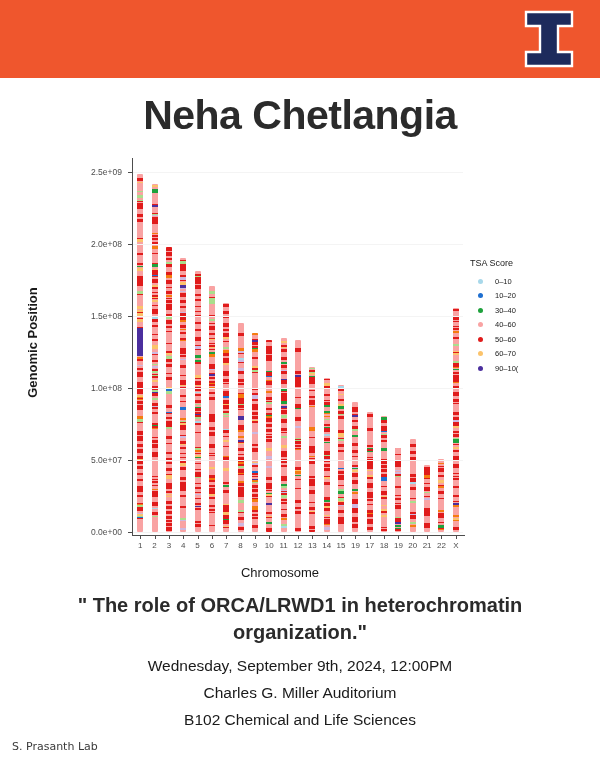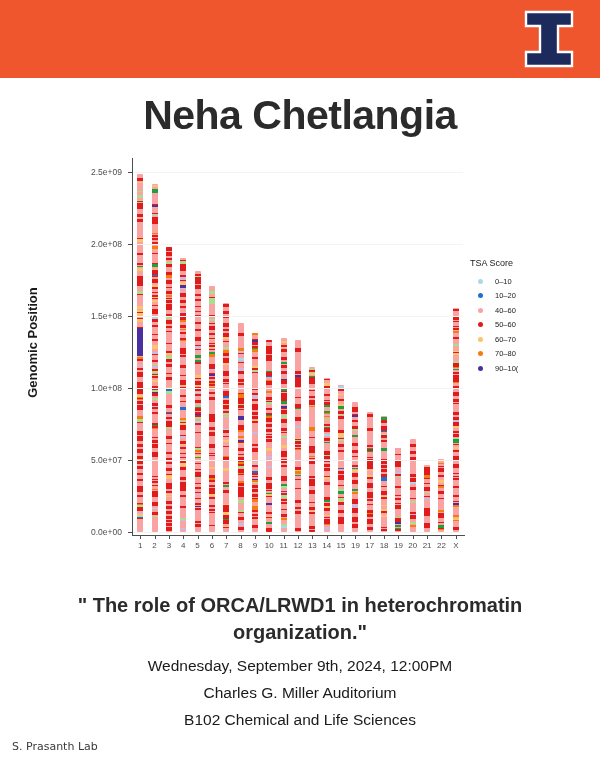--- a/index.html
+++ b/index.html
@@ -97,20 +97,21 @@
   <svg class="logo-i" viewBox="0 0 58 62">
     <rect x="0" y="0" width="58" height="62" fill="#ef562d"></rect>
     <path d="M6 4 H52 V18 H38 V44 H52 V58 H6 V44 H20 V18 H6 Z" fill="#1d2b5c" stroke="#ffffff" stroke-width="2.4"></path>
   </svg>
 </div>
 
 <div class="speaker">Neha Chetlangia</div>
 
 <div class="plot">
   <div class="ylab">Genomic Position</div>
+  <div class="xlab">Chromosome</div>
   <div class="panel" id="panel">
       <div class="chrom" style="left: 4.17391px; top: 15.8858px; width: 6px; height: 358.114px; background: rgb(249, 163, 163);">
         <div class="seg" style="top: 332.391px; height: 2.68864px; background: rgb(224, 27, 27);"></div>
         <div class="seg" style="top: 92.1587px; height: 2.46058px; background: rgb(249, 163, 163);"></div>
         <div class="seg" style="top: 131.329px; height: 2.79322px; background: rgb(249, 163, 163);"></div>
         <div class="seg" style="top: 126.791px; height: 1.811px; background: rgb(224, 27, 27);"></div>
         <div class="seg" style="top: 274.765px; height: 1.0868px; background: rgb(224, 27, 27);"></div>
         <div class="seg" style="top: 64.5709px; height: 2.38904px; background: rgb(224, 27, 27);"></div>
         <div class="seg" style="top: 235.529px; height: 1.68581px; background: rgb(249, 163, 163);"></div>
         <div class="seg" style="top: 116.655px; height: 3.12668px; background: rgb(169, 222, 140);"></div>
@@ -2318,34 +2319,34 @@
     <div id="legend-rows">
         <div class="legend-row">
           <span class="legend-dot" style="background: rgb(168, 216, 234);"></span>
           <span class="legend-lbl">0–10</span>
         </div>
         <div class="legend-row">
           <span class="legend-dot" style="background: rgb(31, 111, 208);"></span>
           <span class="legend-lbl">10–20</span>
         </div>
         <div class="legend-row">
+          <span class="legend-dot" style="background: rgb(30, 161, 60);"></span>
+          <span class="legend-lbl">30–40</span>
+        </div>
+        <div class="legend-row">
           <span class="legend-dot" style="background: rgb(249, 163, 163);"></span>
           <span class="legend-lbl">40–60</span>
         </div>
         <div class="legend-row">
           <span class="legend-dot" style="background: rgb(224, 27, 27);"></span>
           <span class="legend-lbl">50–60</span>
         </div>
         <div class="legend-row">
           <span class="legend-dot" style="background: rgb(251, 195, 107);"></span>
           <span class="legend-lbl">60–70</span>
-        </div>
-        <div class="legend-row">
-          <span class="legend-dot" style="background: rgb(245, 124, 15);"></span>
-          <span class="legend-lbl">70–80</span>
         </div>
         <div class="legend-row">
           <span class="legend-dot" style="background: rgb(75, 47, 158);"></span>
           <span class="legend-lbl">90–10(</span>
         </div>
       </div>
   </div>
 </div>
 
 <div class="talk-title">" The role of ORCA/LRWD1 in heterochromatin organization."</div>

